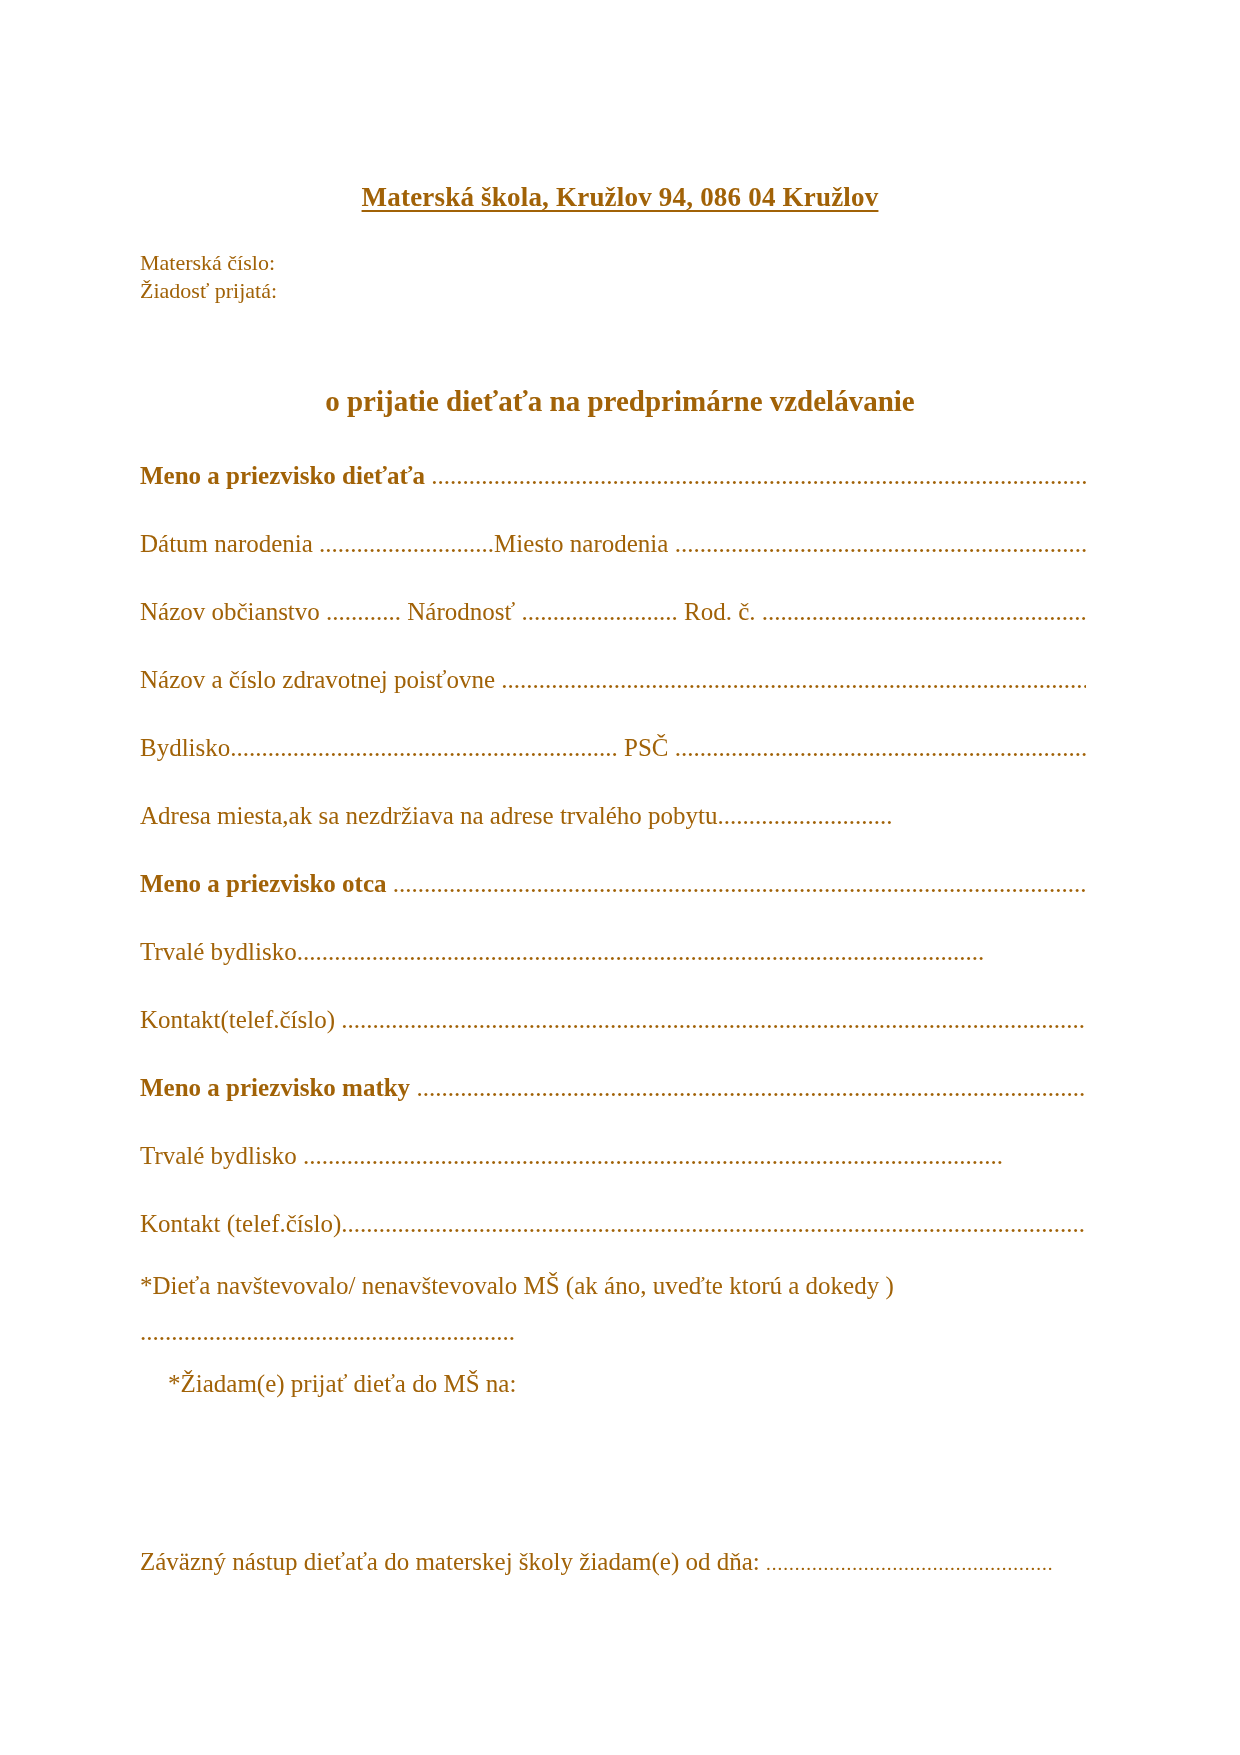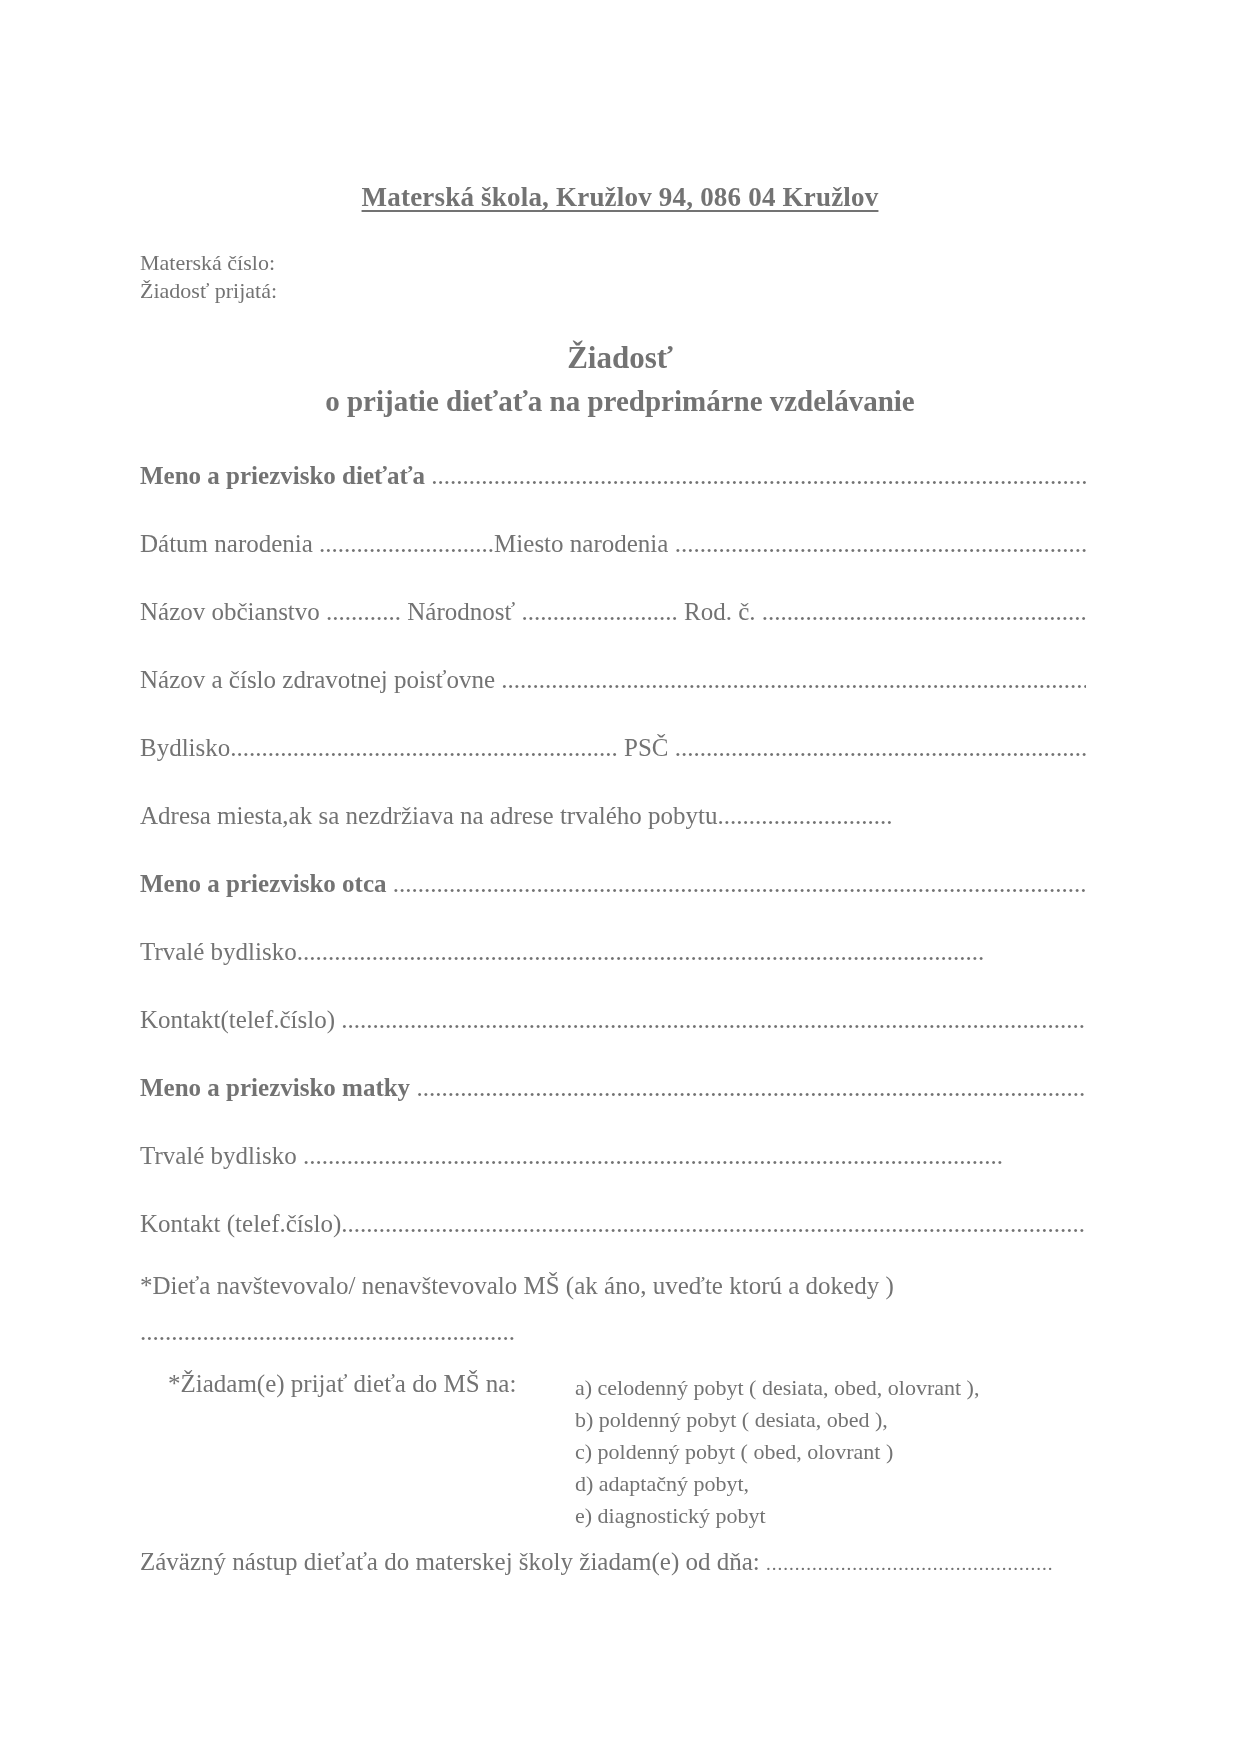--- a/index.html
+++ b/index.html
@@ -1,21 +1,21 @@
 <!DOCTYPE html>
 <html><head>
 <meta charset="utf-8">
 <style>
   html,body{margin:0;padding:0;background:#ffffff;}
   .page{
     position:relative;
     width:1142px;
     height:1755px;
     background:#ffffff;
-    color:#737373;
+    color:#a16207;
     font-family:"Liberation Serif","DejaVu Serif",serif;
     overflow:hidden;
   }
   .abs{position:absolute;}
   .school-header{
     top:182px;left:0;width:1240px;
     text-align:center;
     font-size:27px;font-weight:bold;
     letter-spacing:0.2px;
   }
@@ -68,21 +68,20 @@
 
 <div class="page">
 
   <div class="abs school-header">
     <span class="u">Materská škola, Kružlov 94, 086 04 Kružlov</span>
   </div>
 
   <div class="abs meta meta-1">Materská číslo:</div>
   <div class="abs meta meta-2">Žiadosť prijatá:</div>
 
-  <div class="abs doc-title">Žiadosť</div>
   <div class="abs doc-subtitle">o prijatie dieťaťa na predprimárne vzdelávanie</div>
 
   <div id="form-lines">
       <div class="abs form-line" style="top: 462px;"><span class="b">Meno a priezvisko dieťaťa</span><span> </span><span>........................................................................................................................</span></div>
       <div class="abs form-line" style="top: 530px;"><span>Dátum  narodenia </span><span>............................</span><span>Miesto narodenia </span><span>........................................................................................................................</span></div>
       <div class="abs form-line" style="top: 598px;"><span>Názov občianstvo </span><span>............</span><span> Národnosť </span><span>.........................</span><span> Rod. č. </span><span>........................................................................................................................</span></div>
       <div class="abs form-line" style="top: 666px;"><span>Názov a číslo zdravotnej poisťovne </span><span>........................................................................................................................</span></div>
       <div class="abs form-line" style="top: 734px;"><span>Bydlisko</span><span>..............................................................</span><span> PSČ </span><span>........................................................................................................................</span></div>
       <div class="abs form-line" style="top: 802px;"><span>Adresa miesta,ak sa nezdržiava na adrese trvalého pobytu</span><span>............................</span></div>
       <div class="abs form-line" style="top: 870px;"><span class="b">Meno a priezvisko otca</span><span> </span><span>........................................................................................................................</span></div>
@@ -90,25 +89,18 @@
       <div class="abs form-line" style="top: 1006px;"><span>Kontakt(telef.číslo) </span><span>........................................................................................................................</span></div>
       <div class="abs form-line" style="top: 1074px;"><span class="b">Meno a priezvisko matky</span><span> </span><span>........................................................................................................................</span></div>
       <div class="abs form-line" style="top: 1142px;"><span>Trvalé bydlisko </span><span>................................................................................................................</span></div>
       <div class="abs form-line" style="top: 1210px;"><span>Kontakt (telef.číslo)</span><span>........................................................................................................................</span></div>
     </div>
 
   <div class="abs form-line attendance-1">*Dieťa navštevovalo/ nenavštevovalo MŠ (ak áno, uveďte ktorú a dokedy )</div>
   <div class="abs form-line attendance-2">............................................................</div>
 
   <div class="abs request-label">*Žiadam(e) prijať dieťa do MŠ na:</div>
-  <div class="abs options" id="options">
-      <div class="option-row">a) celodenný pobyt ( desiata, obed, olovrant ),</div>
-      <div class="option-row">b) poldenný pobyt ( desiata, obed ),</div>
-      <div class="option-row">c) poldenný pobyt ( obed, olovrant )</div>
-      <div class="option-row">d) adaptačný pobyt,</div>
-      <div class="option-row">e) diagnostický pobyt</div>
-    </div>
 
   <div class="abs start-line">
     <span>Záväzný nástup dieťaťa do materskej školy žiadam(e) od dňa:</span><span>  </span><span class="small-dots">..................................................</span>
   </div>
 
 </div>
 
 </body></html>

